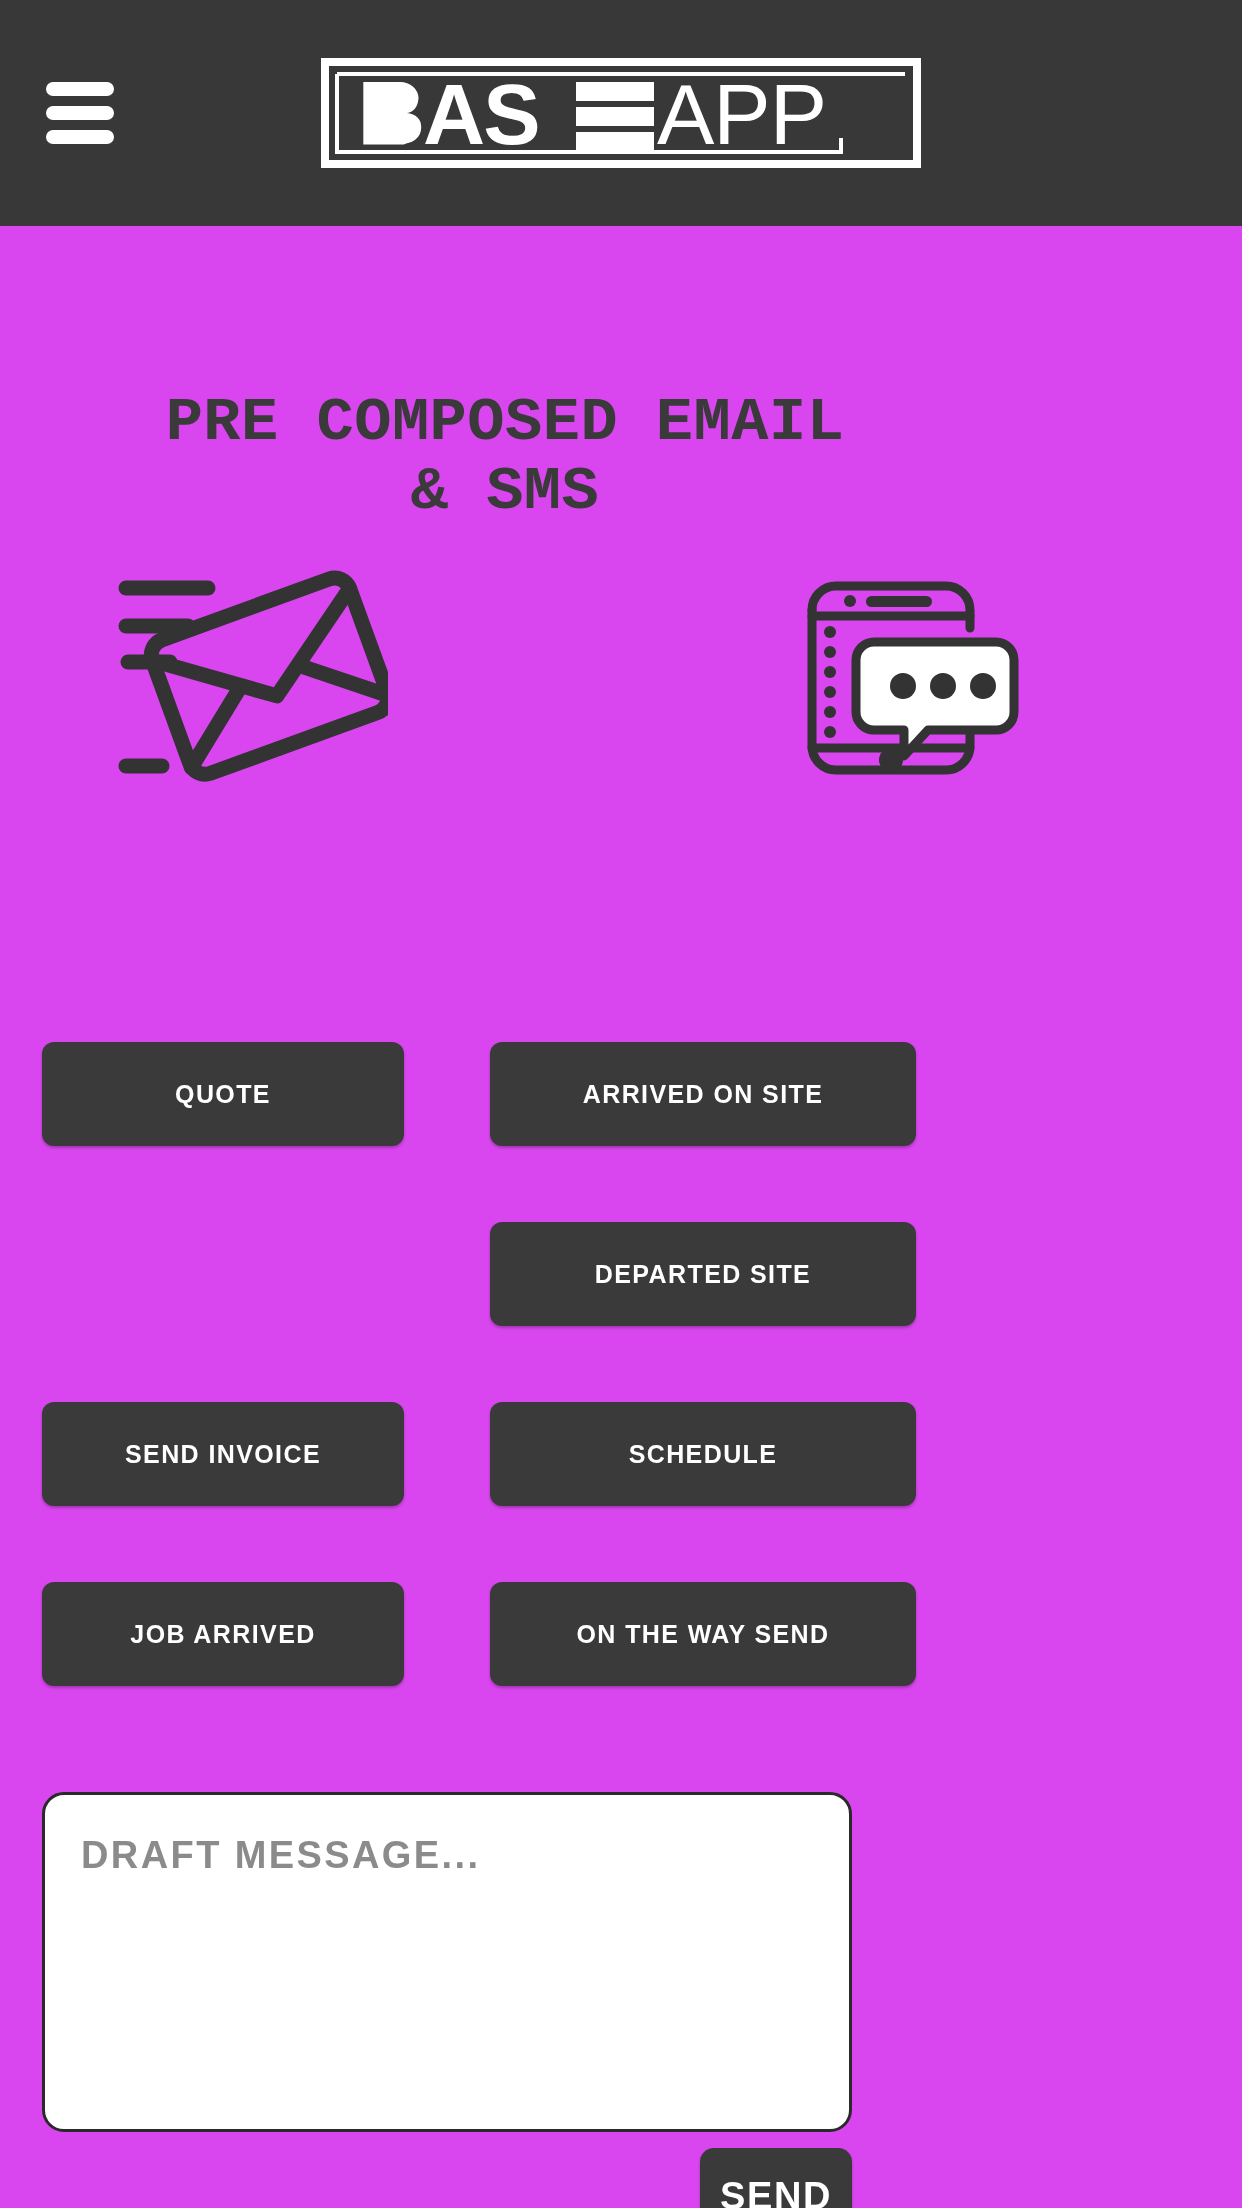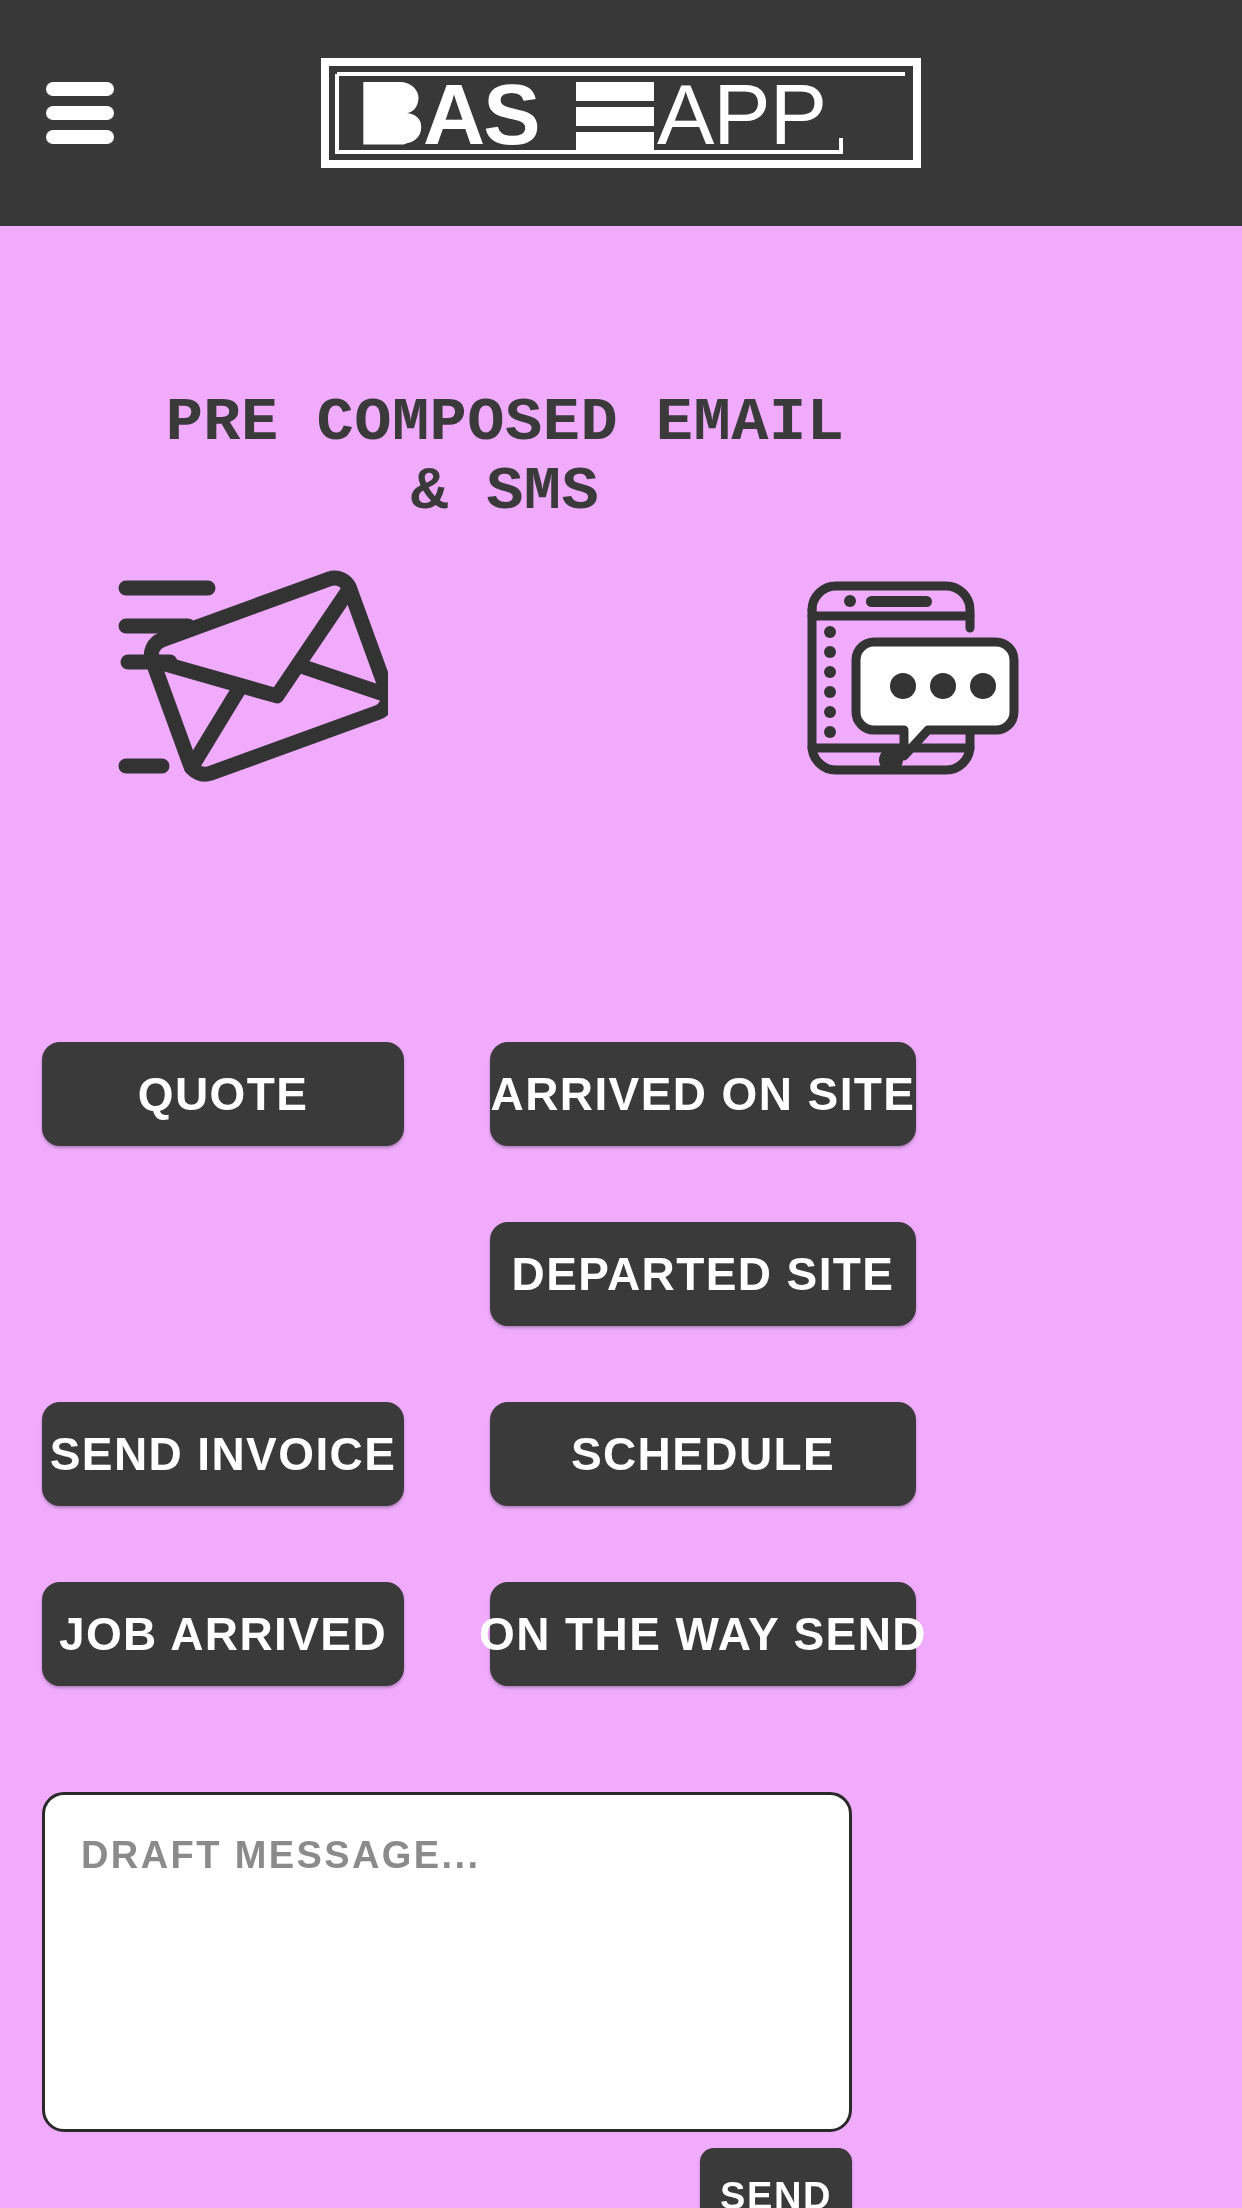--- a/index.html
+++ b/index.html
@@ -14,21 +14,21 @@
   body {
     background: #ffffff;
     font-family: "Liberation Sans", sans-serif;
     -webkit-font-smoothing: antialiased;
   }
 
   .app {
     position: relative;
     width: 1242px;
     height: 2208px;
-    background: #f0abfc;
+    background: #d946ef;
     overflow: hidden;
   }
 
   
   .header {
     position: absolute;
     top: 0;
     left: 0;
     width: 1242px;
     height: 226px;
@@ -112,23 +112,23 @@
   .btn-row {
     position: relative;
     height: 180px;
   }
   .action-btn {
     position: absolute;
     height: 104px;
     background: #3a3a3a;
     color: #ffffff;
     border: none;
-    border-radius: 18px;
+    border-radius: 12px;
     font-family: "Liberation Sans", sans-serif;
-    font-size: 46px;
+    font-size: 25px;
     font-weight: bold;
     letter-spacing: 1.4px;
     cursor: pointer;
     display: flex;
     align-items: center;
     justify-content: center;
     box-shadow: 0 2px 3px rgba(0,0,0,0.25);
     white-space: nowrap;
   }
   .col-left  { left: 42px;  width: 362px; }

